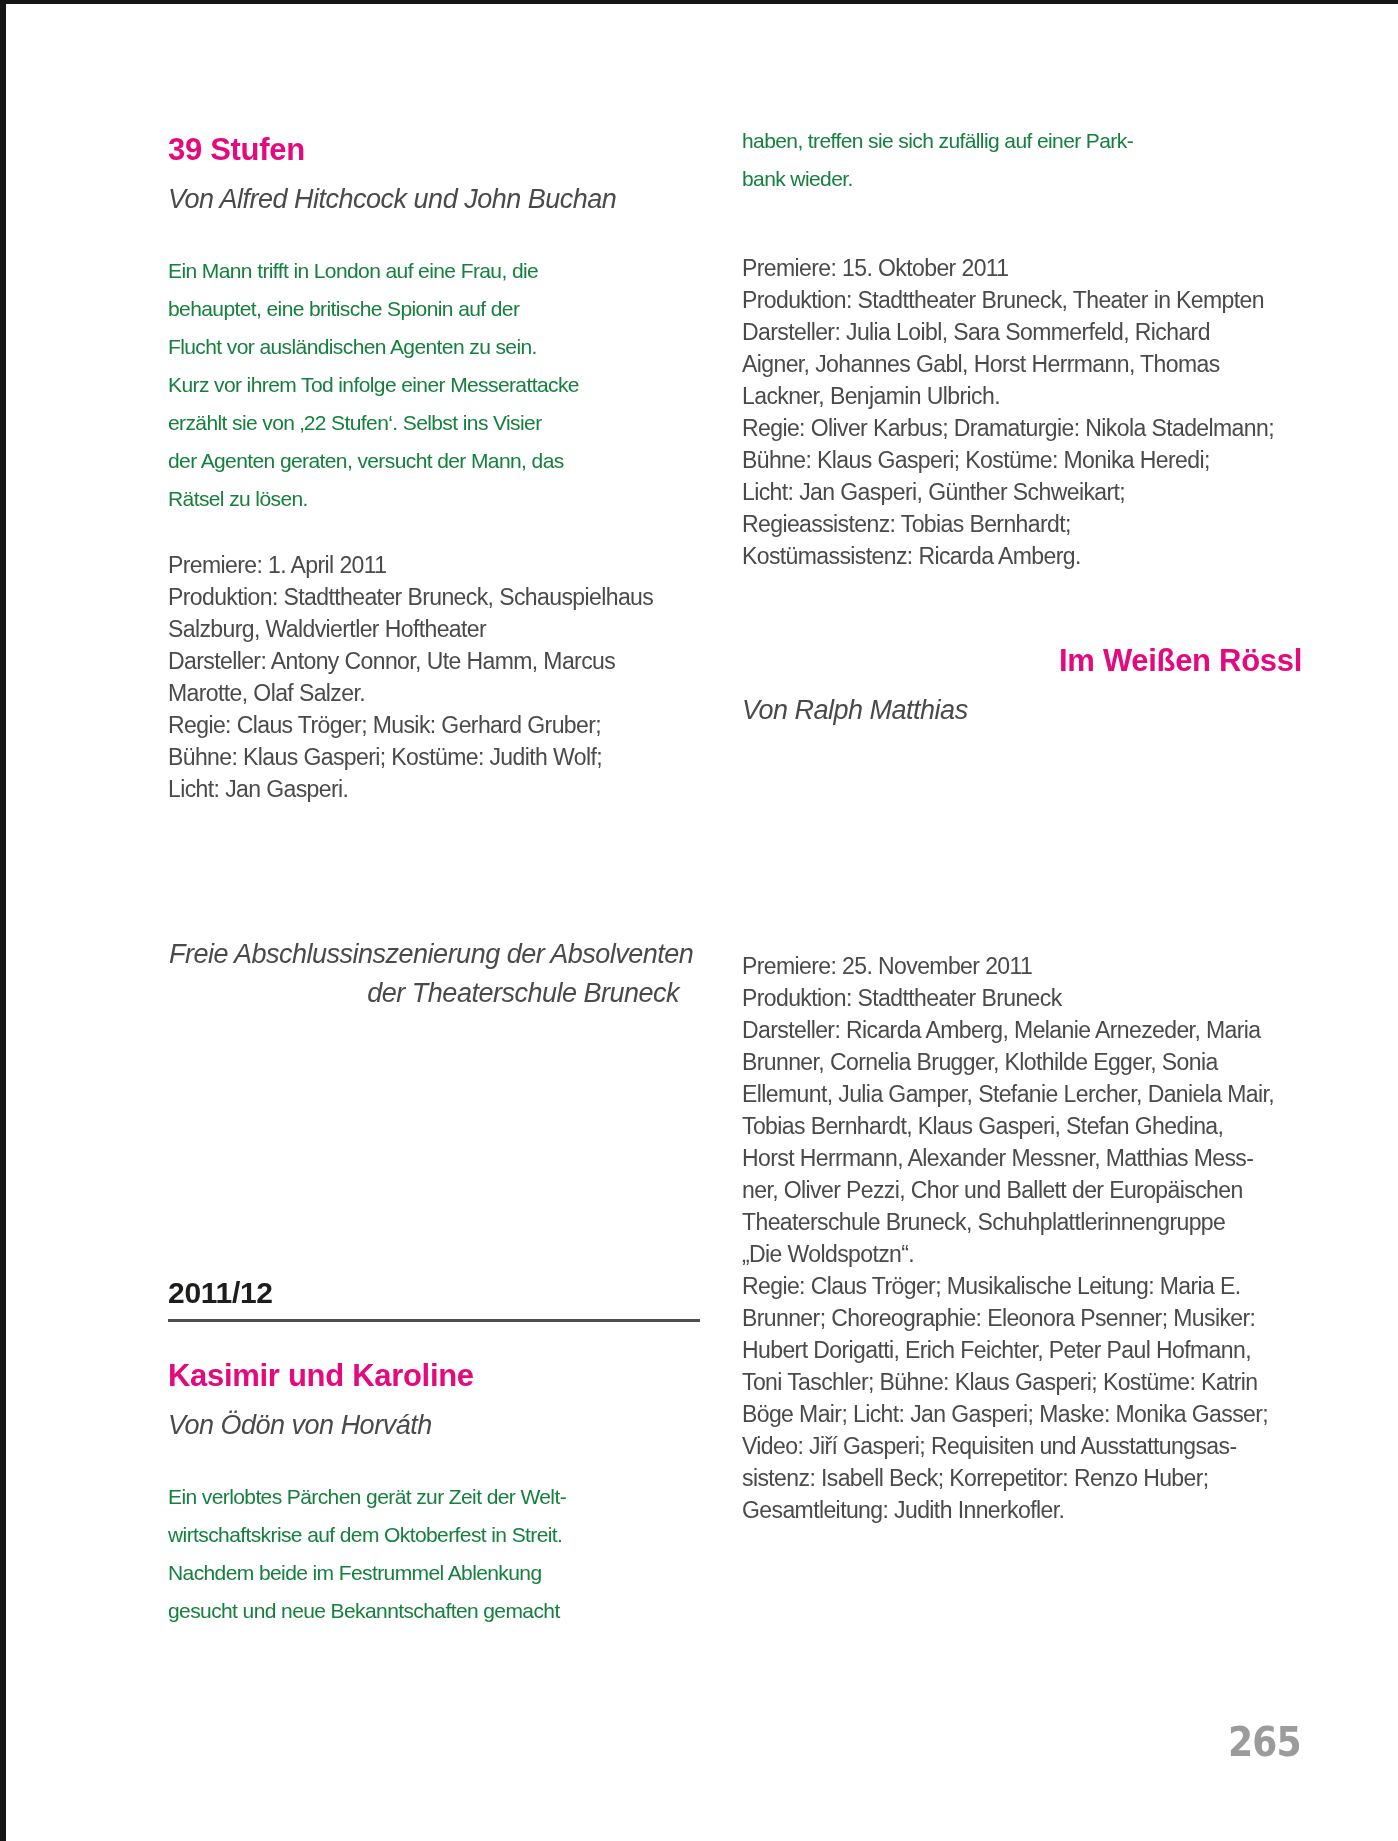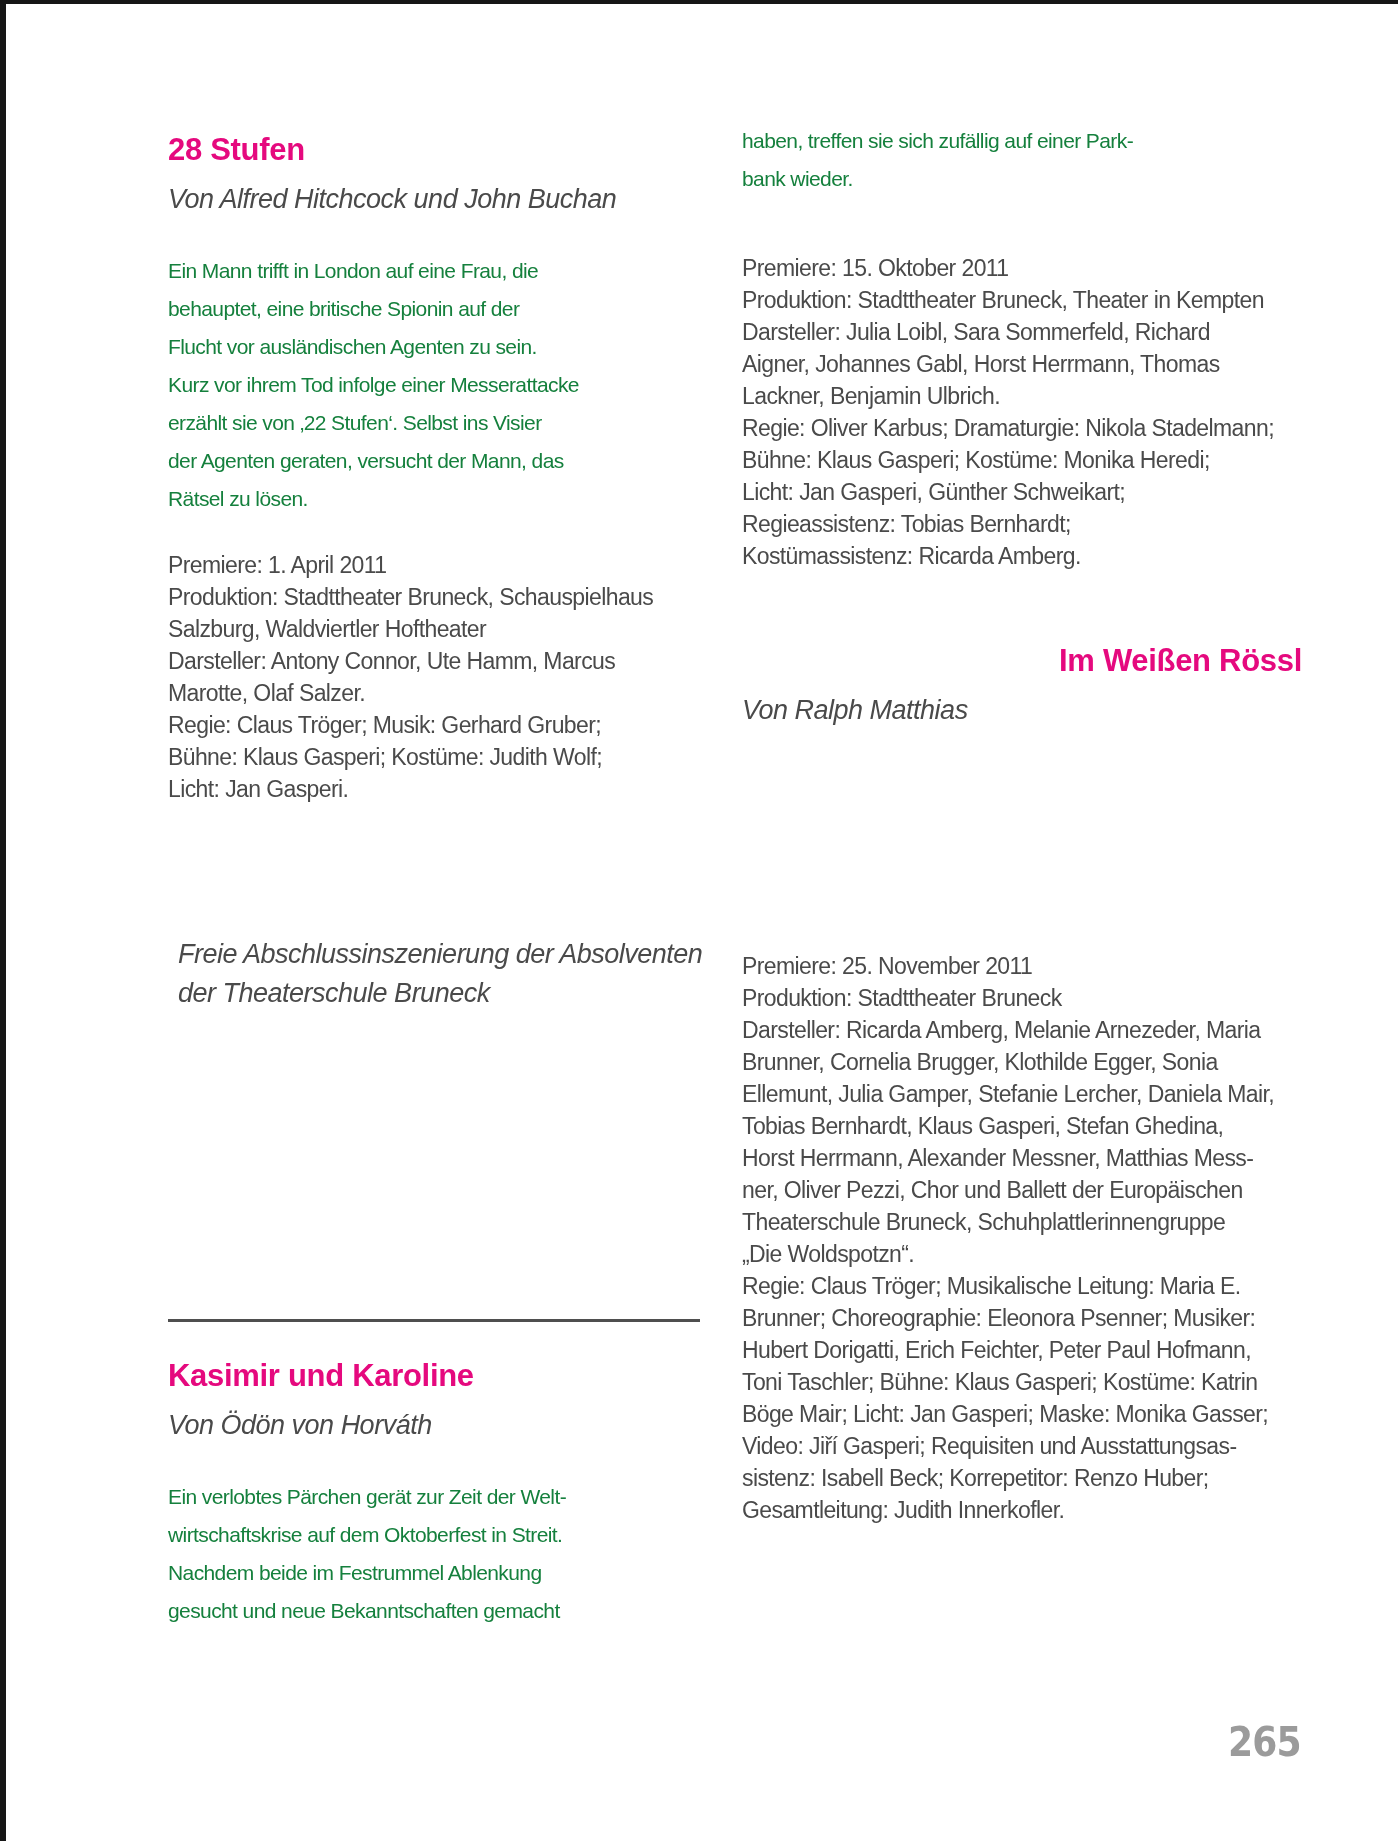--- a/index.html
+++ b/index.html
@@ -56,21 +56,21 @@
   }
 </style>
 </head>
 <body>
 
 <div class="page">
 
   <div class="edge-top"></div>
   <div class="edge-left"></div>
 
-  <h2 class="blk title" style="left:168px; top:132px; width:510px;">28 Stufen</h2>
+  <h2 class="blk title" style="left:168px; top:132px; width:510px;">39 Stufen</h2>
 
   <div class="blk subtitle" style="left:168px; top:180px; width:510px;">Von Alfred Hitchcock und John Buchan</div>
 
   <div class="blk synopsis" style="left:168px; top:252px; width:510px;">Ein Mann trifft in London auf eine Frau, die
 behauptet, eine britische Spionin auf der
 Flucht vor ausländischen Agenten zu sein.
 Kurz vor ihrem Tod infolge einer Messerattacke
 erzählt sie von ‚22 Stufen‘. Selbst ins Visier
 der Agenten geraten, versucht der Mann, das
 Rätsel zu lösen.</div>
@@ -78,24 +78,25 @@
   <div class="blk credits" style="left:168px; top:549px; width:510px;">Premiere: 1. April 2011
 Produktion: Stadttheater Bruneck, Schauspielhaus
 Salzburg, Waldviertler Hoftheater
 Darsteller: Antony Connor, Ute Hamm, Marcus
 Marotte, Olaf Salzer.
 Regie: Claus Tröger; Musik: Gerhard Gruber;
 Bühne: Klaus Gasperi; Kostüme: Judith Wolf;
 Licht: Jan Gasperi.</div>
 
 
-  <div class="blk subtitle" style="left:178px; top:935px; width:510px;">Freie Abschlussinszenierung der Absolventen
+  <div class="blk subtitle" style="left:169px; top:935px; width:510px;text-align:right;">Freie Abschlussinszenierung der Absolventen
 der Theaterschule Bruneck</div>
 
 
+  <h3 class="blk season" style="left:168px; top:1276px; width:510px;">2011/12</h3>
 
   <div class="season-rule" style="left:168px; top:1319px; width:532px;"></div>
 
   <h2 class="blk title" style="left:168px; top:1358px; width:510px;">Kasimir und Karoline</h2>
 
   <div class="blk subtitle" style="left:168px; top:1406px; width:510px;">Von Ödön von Horváth</div>
 
   <div class="blk synopsis" style="left:168px; top:1478px; width:510px;">Ein verlobtes Pärchen gerät zur Zeit der Welt-
 wirtschaftskrise auf dem Oktoberfest in Streit.
 Nachdem beide im Festrummel Ablenkung

